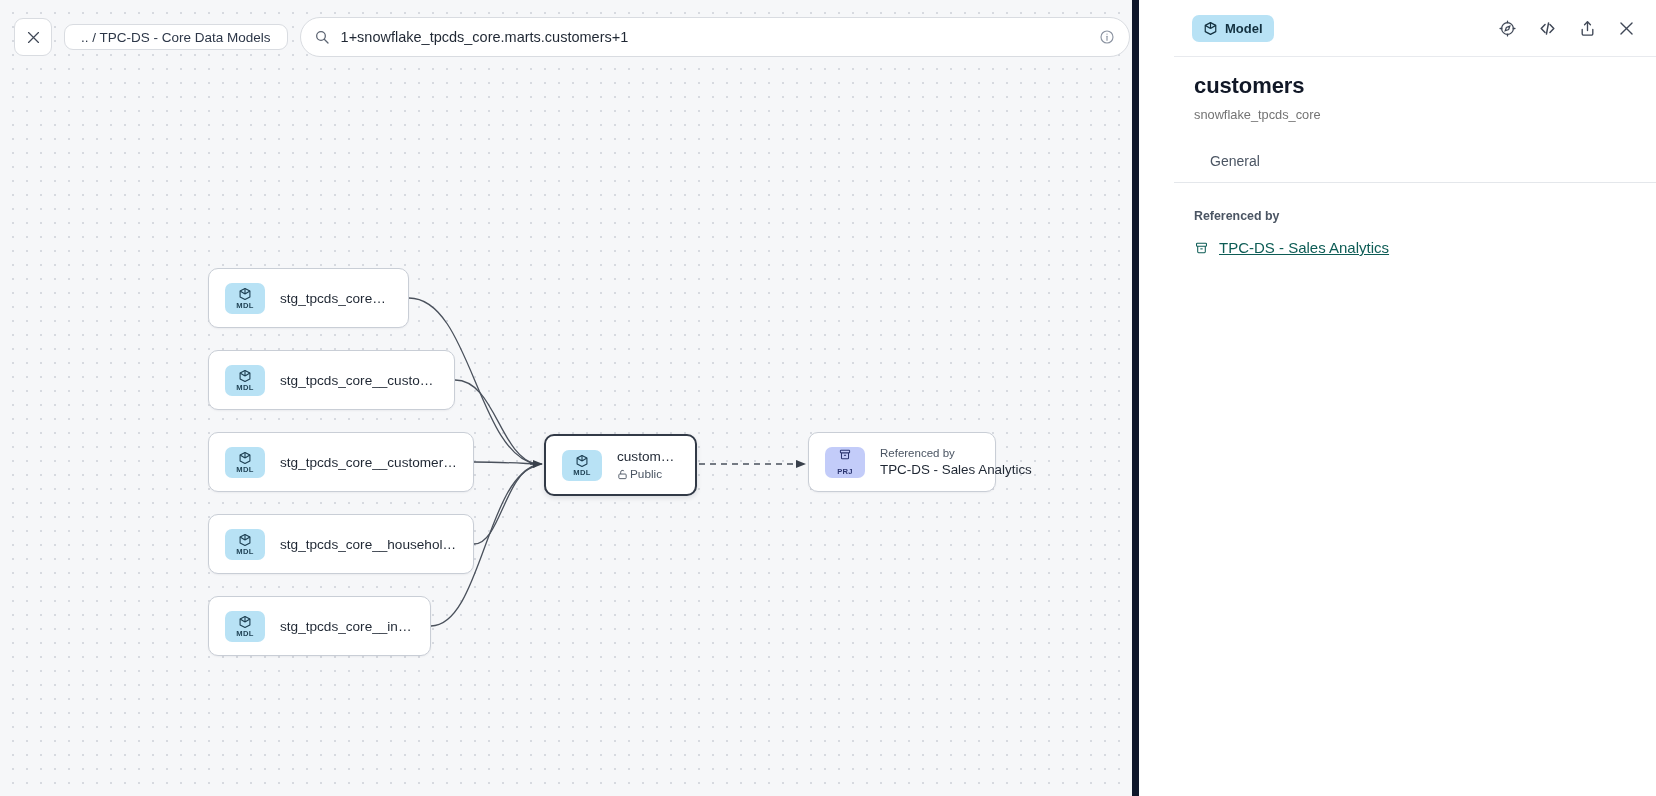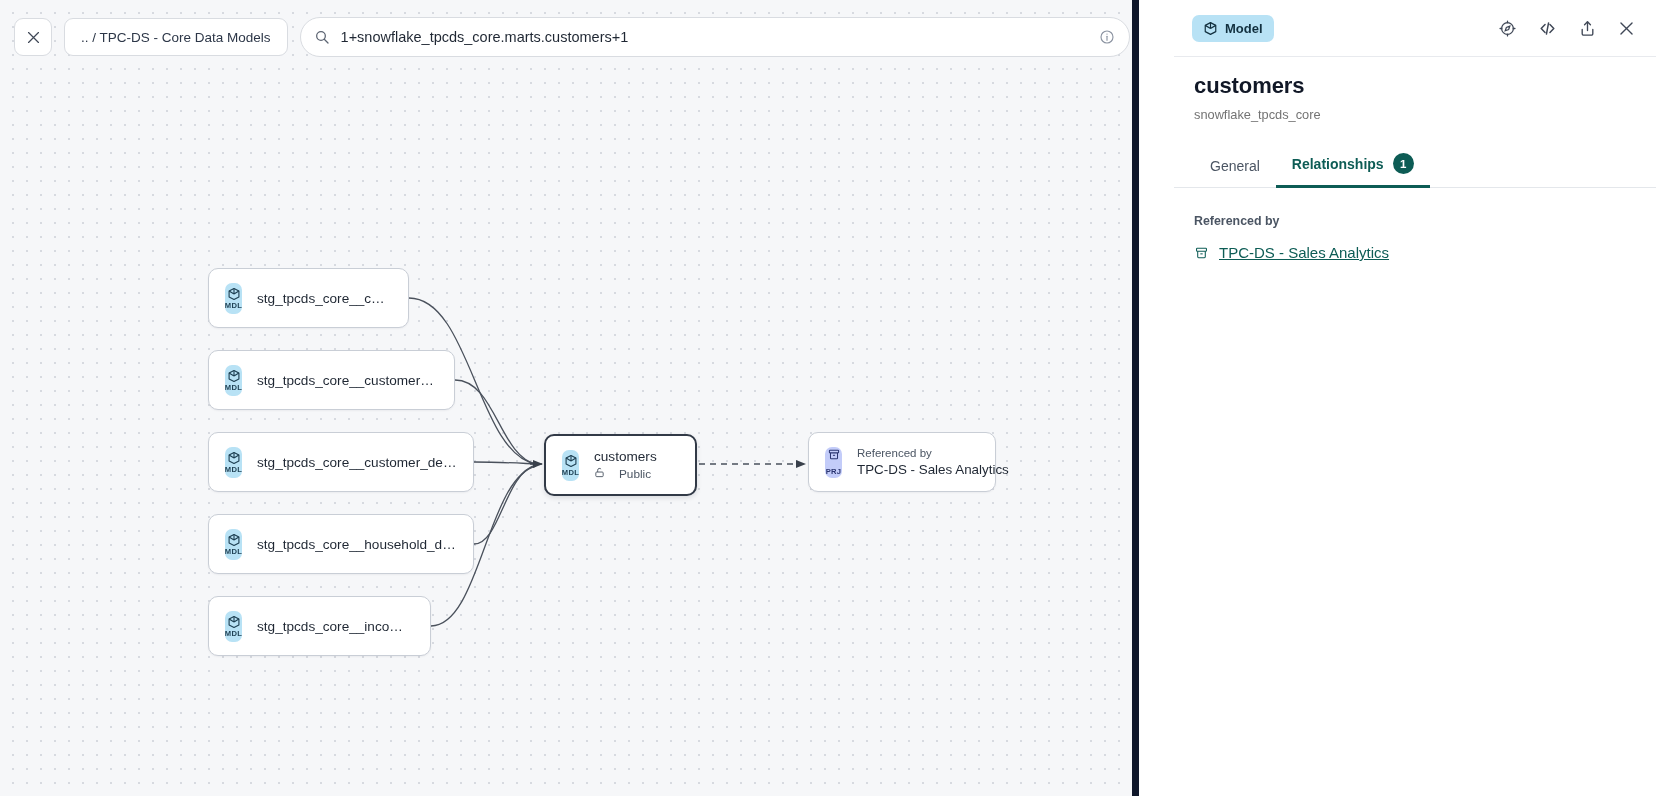--- a/index.html
+++ b/index.html
@@ -34,21 +34,21 @@
     width: 38px; height: 38px;
     background: #ffffff;
     border: 1px solid #d9dce1;
     border-radius: 9px;
     display: flex; align-items: center; justify-content: center;
     cursor: pointer;
     flex: 0 0 auto;
   }
   .tb-btn svg { display: block; }
   .breadcrumb {
-    height: 38px;
+    height: 26px;
     background: #ffffff;
     border: 1px solid #d9dce1;
     border-radius: 9px;
     display: flex; align-items: center;
     padding: 0 16px;
     font-size: 13.5px;
     color: #2d3748;
     white-space: nowrap;
     cursor: pointer;
   }
@@ -87,39 +87,39 @@
     cursor: pointer;
     box-shadow: 0 1px 2px rgba(16,24,40,.05);
     z-index: 2;
   }
   .node.selected {
     border: 2px solid #323a47;
     box-shadow: 0 2px 5px rgba(16,24,40,.12);
   }
   .badge {
     flex: 0 0 auto;
-    width: 17px; height: 31px;
+    width: 40px; height: 31px;
     border-radius: 7px;
     display: flex; flex-direction: column;
     align-items: center; justify-content: center;
     gap: 0px;
   }
   .badge.mdl { background: #b8e2f5; color: #1d3f52; }
   .badge.prj { background: #c3ccf9; color: #2b3570; gap: 6px; }
   .badge .btxt {
     font-size: 7.6px; font-weight: 700; letter-spacing: .3px;
     line-height: 8px; margin-top: 1px;
   }
   .node-body { min-width: 0; display: flex; flex-direction: column; justify-content: center; }
   .node-title {
     font-size: 13.6px; color: #1f2733;
     white-space: nowrap; overflow: hidden; text-overflow: ellipsis;
   }
   .node-sub {
-    display: flex; align-items: flex-start; gap: 14px;
+    display: flex; align-items: center; gap: 2px;
     font-size: 11.8px; color: #4b5563; margin-top: 3px;
   }
   .node-kicker { font-size: 11.5px; color: #4b5563; }
   .node-name2 { font-size: 13.4px; color: #1f2733; margin-top: 3px; white-space: nowrap; }
 
   
   .panel {
     width: 524px; height: 796px;
     background: #ffffff;
     border-left: 7px solid #0f172a;
@@ -388,24 +388,20 @@
 
     <div class="panel-head">
       <div class="panel-title">customers</div>
       <div class="panel-subtitle">snowflake_tpcds_core</div>
     </div>
 
     <div class="tabs">
       <div class="tab">
         <span>General</span>
       </div>
-      <div class="tab active">
-        <span>Relationships</span>
-        <span class="tab-badge">1</span>
-      </div>
     </div>
 
     <div class="panel-body">
       <div class="section-label">Referenced by</div>
       <div class="rel-item">
         <span class="rel-icon">
           <svg width="15" height="14" viewBox="0 0 24 24" fill="none" stroke="currentColor" stroke-width="1.8" stroke-linejoin="round">
               <rect x="3.5" y="4" width="17" height="5" rx="1.2"></rect>
               <path d="M5.5 9v9.5a1.5 1.5 0 0 0 1.5 1.5h10a1.5 1.5 0 0 0 1.5-1.5V9"></path>
               <path d="M10 13.5h4"></path>

